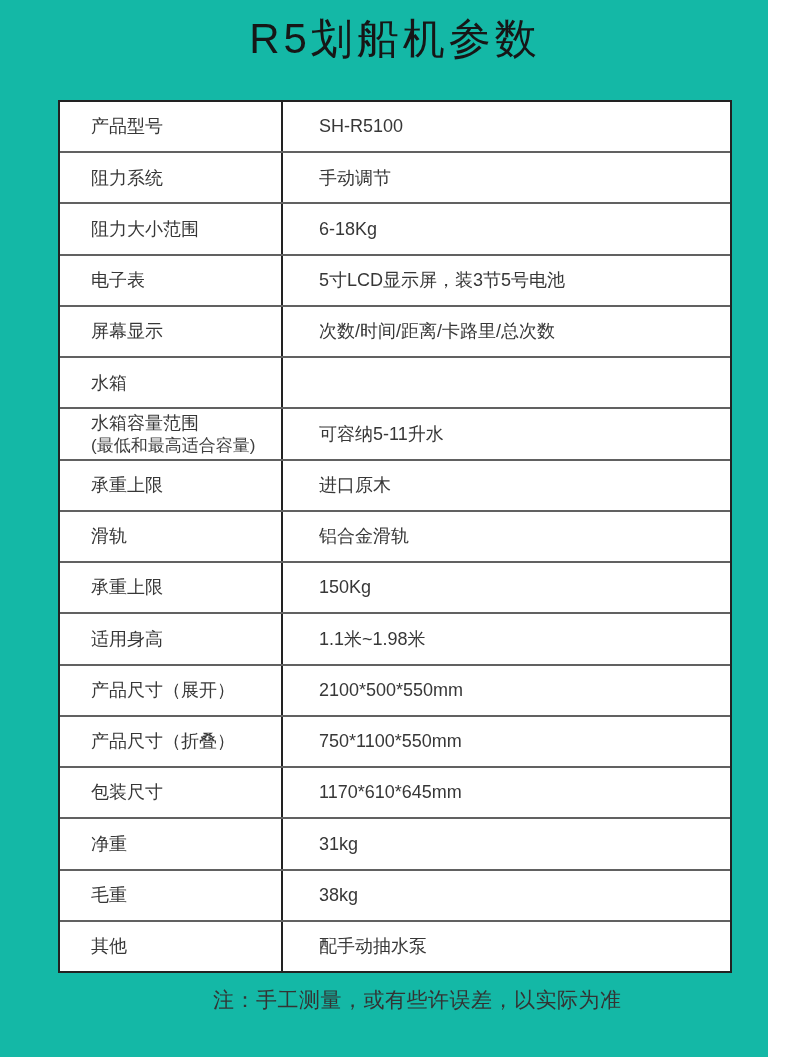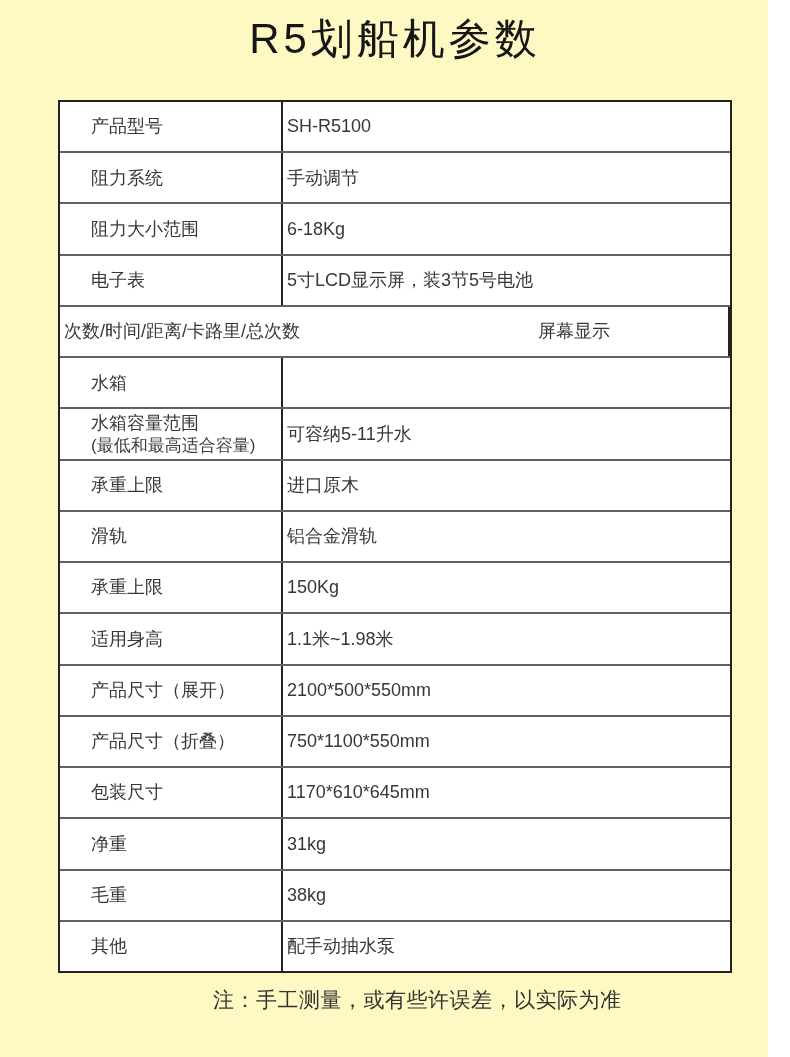--- a/index.html
+++ b/index.html
@@ -5,21 +5,21 @@
   html, body {
     margin: 0;
     padding: 0;
     background: #ffffff;
     font-family: "Liberation Sans", "DejaVu Sans", sans-serif;
   }
   .page {
     position: relative;
     width: 768px;
     height: 1057px;
-    background: #fef9c3;
+    background: #14b8a6;
     overflow: hidden;
   }
   .page-title {
     position: absolute;
     top: 14px;
     left: 0;
     width: 790px;
     margin: 0;
     text-align: center;
     font-size: 42px;
@@ -59,21 +59,21 @@
     font-size: 18px;
     line-height: 1.25;
   }
   .cell-label {
     width: 223px;
     padding-left: 31px;
     border-right: 2px solid #222222;
   }
   .cell-value {
     flex: 1;
-    padding-left: 4px;
+    padding-left: 36px;
     padding-right: 8px;
   }
   .label-sub {
     font-size: 17px;
     line-height: 1.2;
     color: #3d3d3d;
     margin-top: 1px;
   }
   .footnote {
     position: absolute;
@@ -110,24 +110,24 @@
         </div>
         <div class="cell cell-value">6-18Kg</div>
       </div>
       <div class="spec-row">
         <div class="cell cell-label">
           <div class="label-main">电子表</div>
         </div>
         <div class="cell cell-value">5寸LCD显示屏，装3节5号电池</div>
       </div>
       <div class="spec-row">
+        <div class="cell cell-label">
+          <div class="label-main">屏幕显示</div>
+        </div>
         <div class="cell cell-value">次数/时间/距离/卡路里/总次数</div>
-        <div class="cell cell-label">
-          <div class="label-main">屏幕显示</div>
-        </div>
       </div>
       <div class="spec-row">
         <div class="cell cell-label">
           <div class="label-main">水箱</div>
         </div>
       </div>
       <div class="spec-row">
         <div class="cell cell-label">
           <div class="label-main">水箱容量范围</div>
           <div class="label-sub">(最低和最高适合容量)</div>

